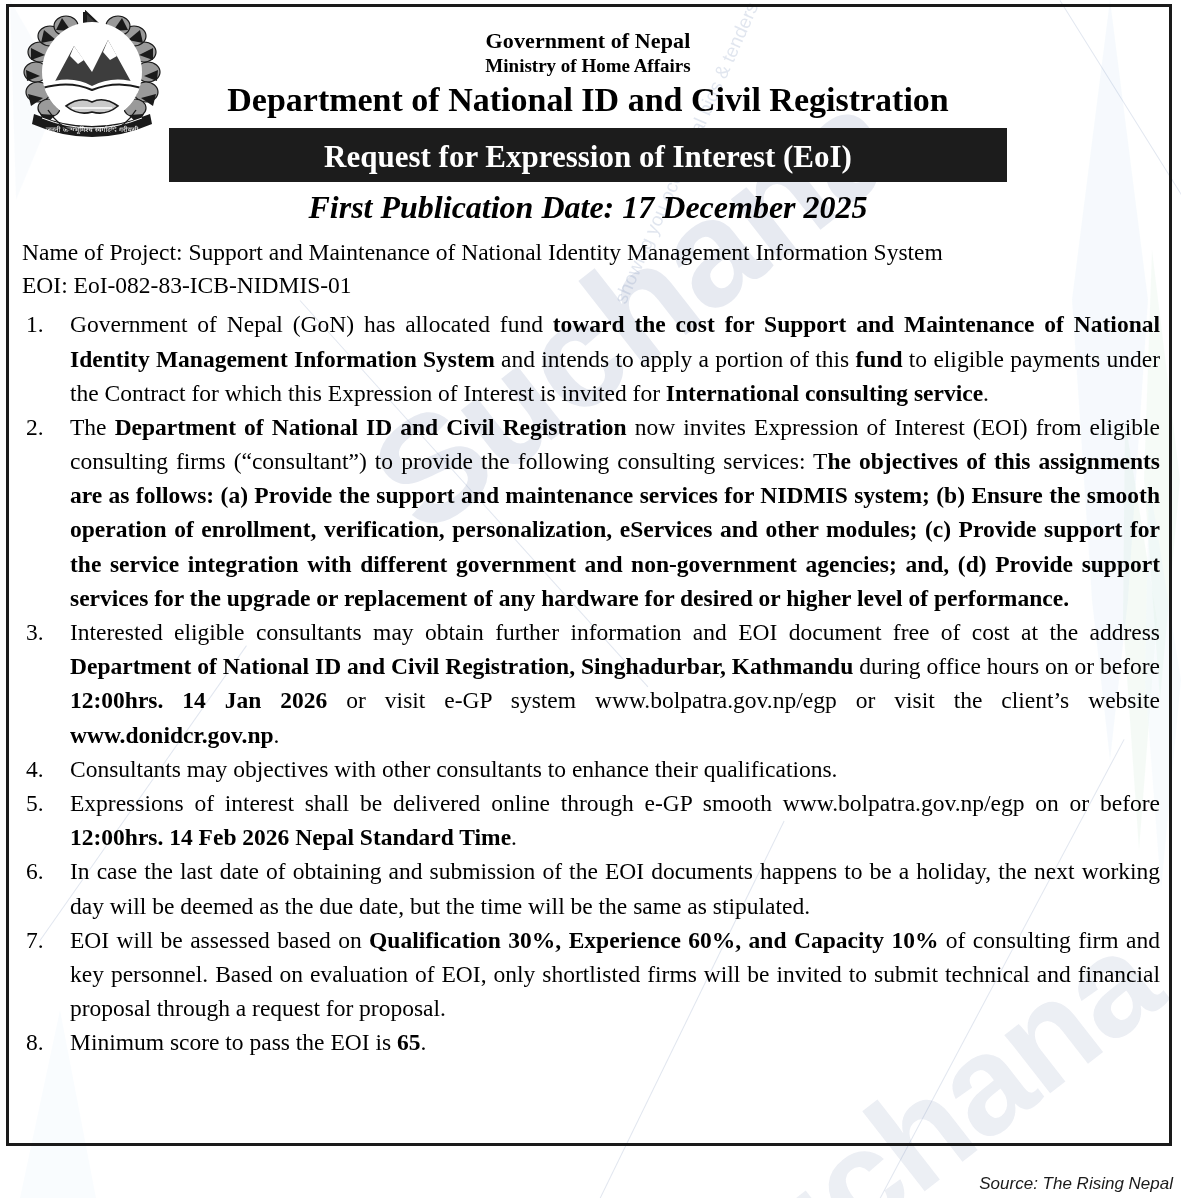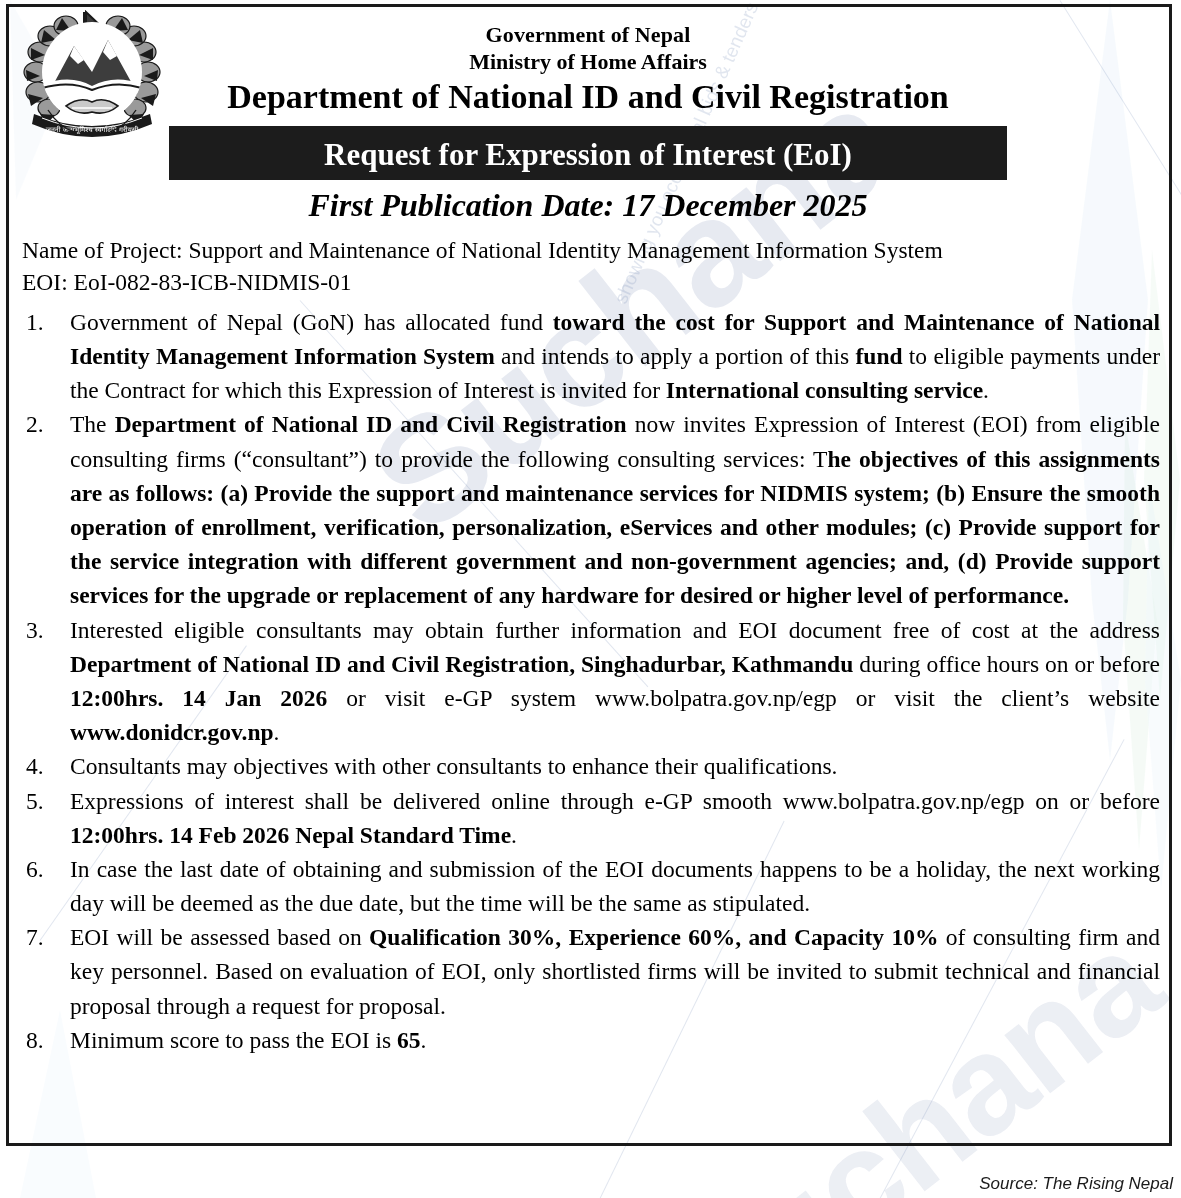--- a/index.html
+++ b/index.html
@@ -68,27 +68,27 @@
 
   
   .header { position: relative; }
   .emblem {
     position: absolute;
     left: 2px; top: 2px;
     width: 152px; height: 132px;
   }
   .emblem svg { display: block; width: 152px; height: 132px; }
 
-  .head-lines { text-align: center; padding-top: 14px; }
+  .head-lines { text-align: center; padding-top: 20px; }
   .gov-line {
     font-size: 22px; font-weight: 700; line-height: 1.14;
     letter-spacing: .1px;
   }
   .ministry-line {
-    font-size: 22px; font-weight: 700; line-height: 1.2;
+    font-size: 19px; font-weight: 700; line-height: 1.2;
     margin-top: 2px;
   }
   .dept-line {
     font-size: 34px; font-weight: 700; line-height: 1.18;
     margin-top: 2px;
   }
 
   .banner {
     margin: 8px auto 0 auto;
     width: 838px;

